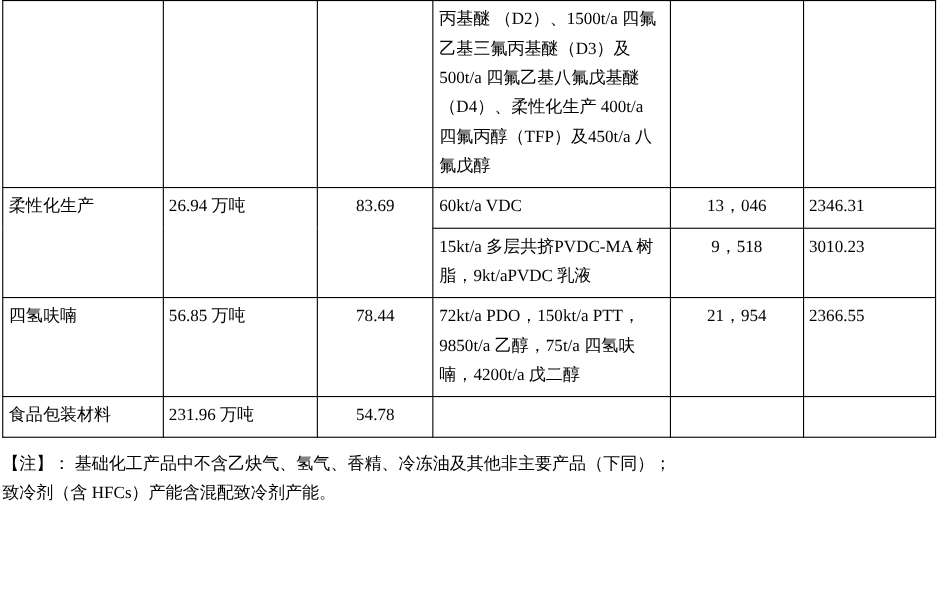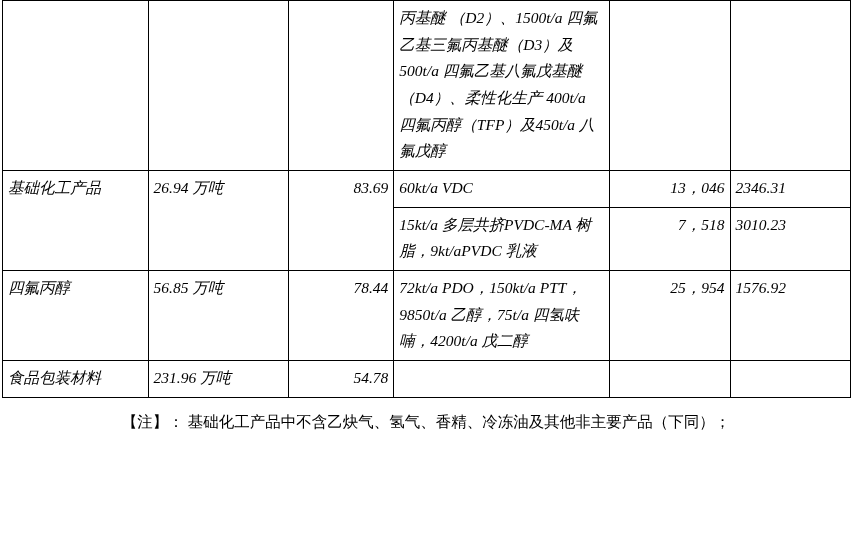--- a/index.html
+++ b/index.html
@@ -27,39 +27,38 @@
     margin-left: 2px;
     table-layout: fixed;
   }
   table.doc-table td {
     border: 1px solid #000000;
     vertical-align: top;
     padding: 4px 5px 5px 5px;
     font-size: 15.5px;
     line-height: 1.72;
     font-family: "Liberation Serif", "DejaVu Serif", serif;
-    font-style: italic;
   }
   .col-a { width: 145px; }
   .col-b { width: 140px; }
   .col-c { width: 105px; }
   .col-d { width: 215px; }
   .col-e { width: 120px; }
   .col-f { width: 120px; }
 
-  .num-right { text-align: right; margin-top: 40px; }
+  .num-right { text-align: center; margin-top: 40px; }
   .cell-text { white-space: pre-line; }
 
   .note {
     margin: 10px 2px 0 2px;
     font-size: 15.5px;
     line-height: 1.75;
     font-family: "Liberation Serif", "DejaVu Serif", serif;
   }
-  .note-line { display: block; text-align: center; }
+  .note-line { display: block; }
 </style>
 </head>
 <body>
 
 <div class="page">
 
   <table class="doc-table">
     <colgroup>
       <col class="col-a">
         <col class="col-b">
@@ -71,48 +70,49 @@
     <tbody>
       <tr>
         <td><span class="cell-text"></span></td>
         <td><span class="cell-text"></span></td>
         <td class="num-right"><span class="cell-text"></span></td>
         <td><span class="cell-text">丙基醚 （D2）、1500t/a 四氟乙基三氟丙基醚（D3）及500t/a 四氟乙基八氟戊基醚（D4）、柔性化生产 400t/a 四氟丙醇（TFP）及450t/a 八氟戊醇</span></td>
         <td class="num-right"><span class="cell-text"></span></td>
         <td><span class="cell-text"></span></td>
       </tr>
       <tr>
-        <td rowspan="2"><span class="cell-text">基础化工产品</span></td>
+        <td rowspan="2"><span class="cell-text">柔性化生产</span></td>
         <td rowspan="2"><span class="cell-text">26.94 万吨</span></td>
         <td rowspan="2" class="num-right"><span class="cell-text">83.69</span></td>
         <td><span class="cell-text">60kt/a VDC</span></td>
         <td class="num-right"><span class="cell-text">13，046</span></td>
         <td><span class="cell-text">2346.31</span></td>
       </tr>
       <tr>
         <td><span class="cell-text">15kt/a 多层共挤PVDC-MA 树脂，9kt/aPVDC 乳液</span></td>
-        <td class="num-right"><span class="cell-text">7，518</span></td>
+        <td class="num-right"><span class="cell-text">9，518</span></td>
         <td><span class="cell-text">3010.23</span></td>
       </tr>
       <tr>
-        <td><span class="cell-text">四氟丙醇</span></td>
+        <td><span class="cell-text">四氢呋喃</span></td>
         <td><span class="cell-text">56.85 万吨</span></td>
         <td class="num-right"><span class="cell-text">78.44</span></td>
         <td><span class="cell-text">72kt/a PDO，150kt/a PTT，9850t/a 乙醇，75t/a 四氢呋喃，4200t/a 戊二醇</span></td>
-        <td class="num-right"><span class="cell-text">25，954</span></td>
-        <td><span class="cell-text">1576.92</span></td>
+        <td class="num-right"><span class="cell-text">21，954</span></td>
+        <td><span class="cell-text">2366.55</span></td>
       </tr>
       <tr>
         <td><span class="cell-text">食品包装材料</span></td>
         <td><span class="cell-text">231.96 万吨</span></td>
         <td class="num-right"><span class="cell-text">54.78</span></td>
         <td><span class="cell-text"></span></td>
         <td class="num-right"><span class="cell-text"></span></td>
         <td><span class="cell-text"></span></td>
       </tr>
     </tbody>
   </table>
 
   <div class="note">
     <span class="note-line">【注】： 基础化工产品中不含乙炔气、氢气、香精、冷冻油及其他非主要产品（下同）；</span>
+    <span class="note-line">致冷剂（含 HFCs）产能含混配致冷剂产能。</span>
   </div>
 
 </div>
 
 </body></html>

